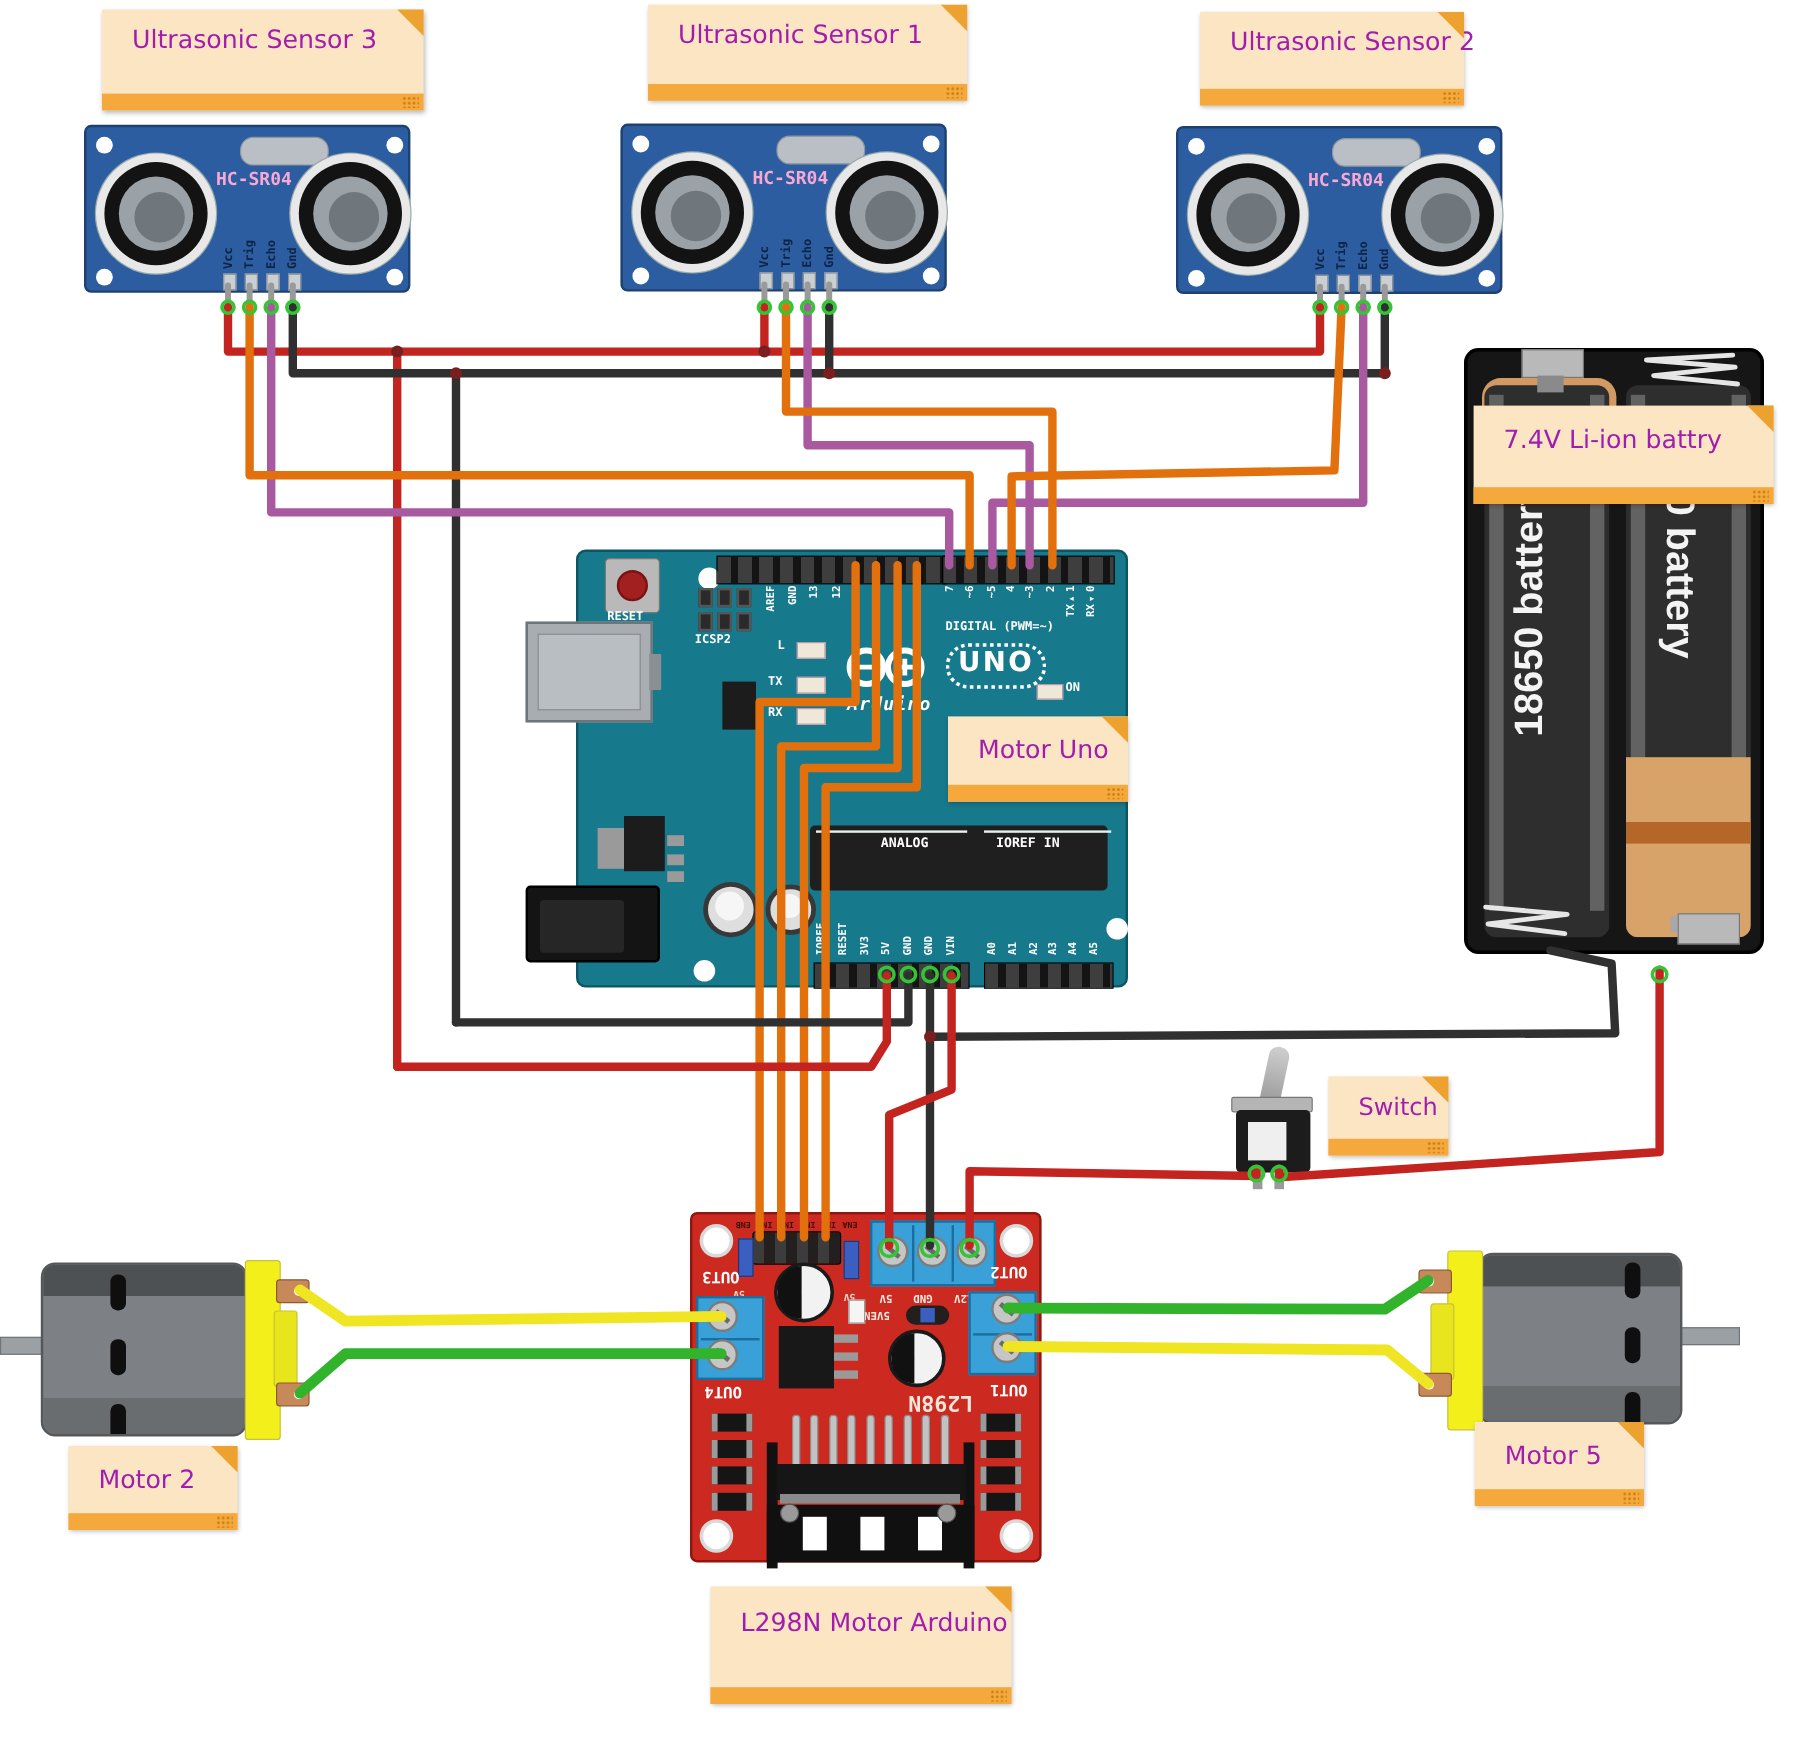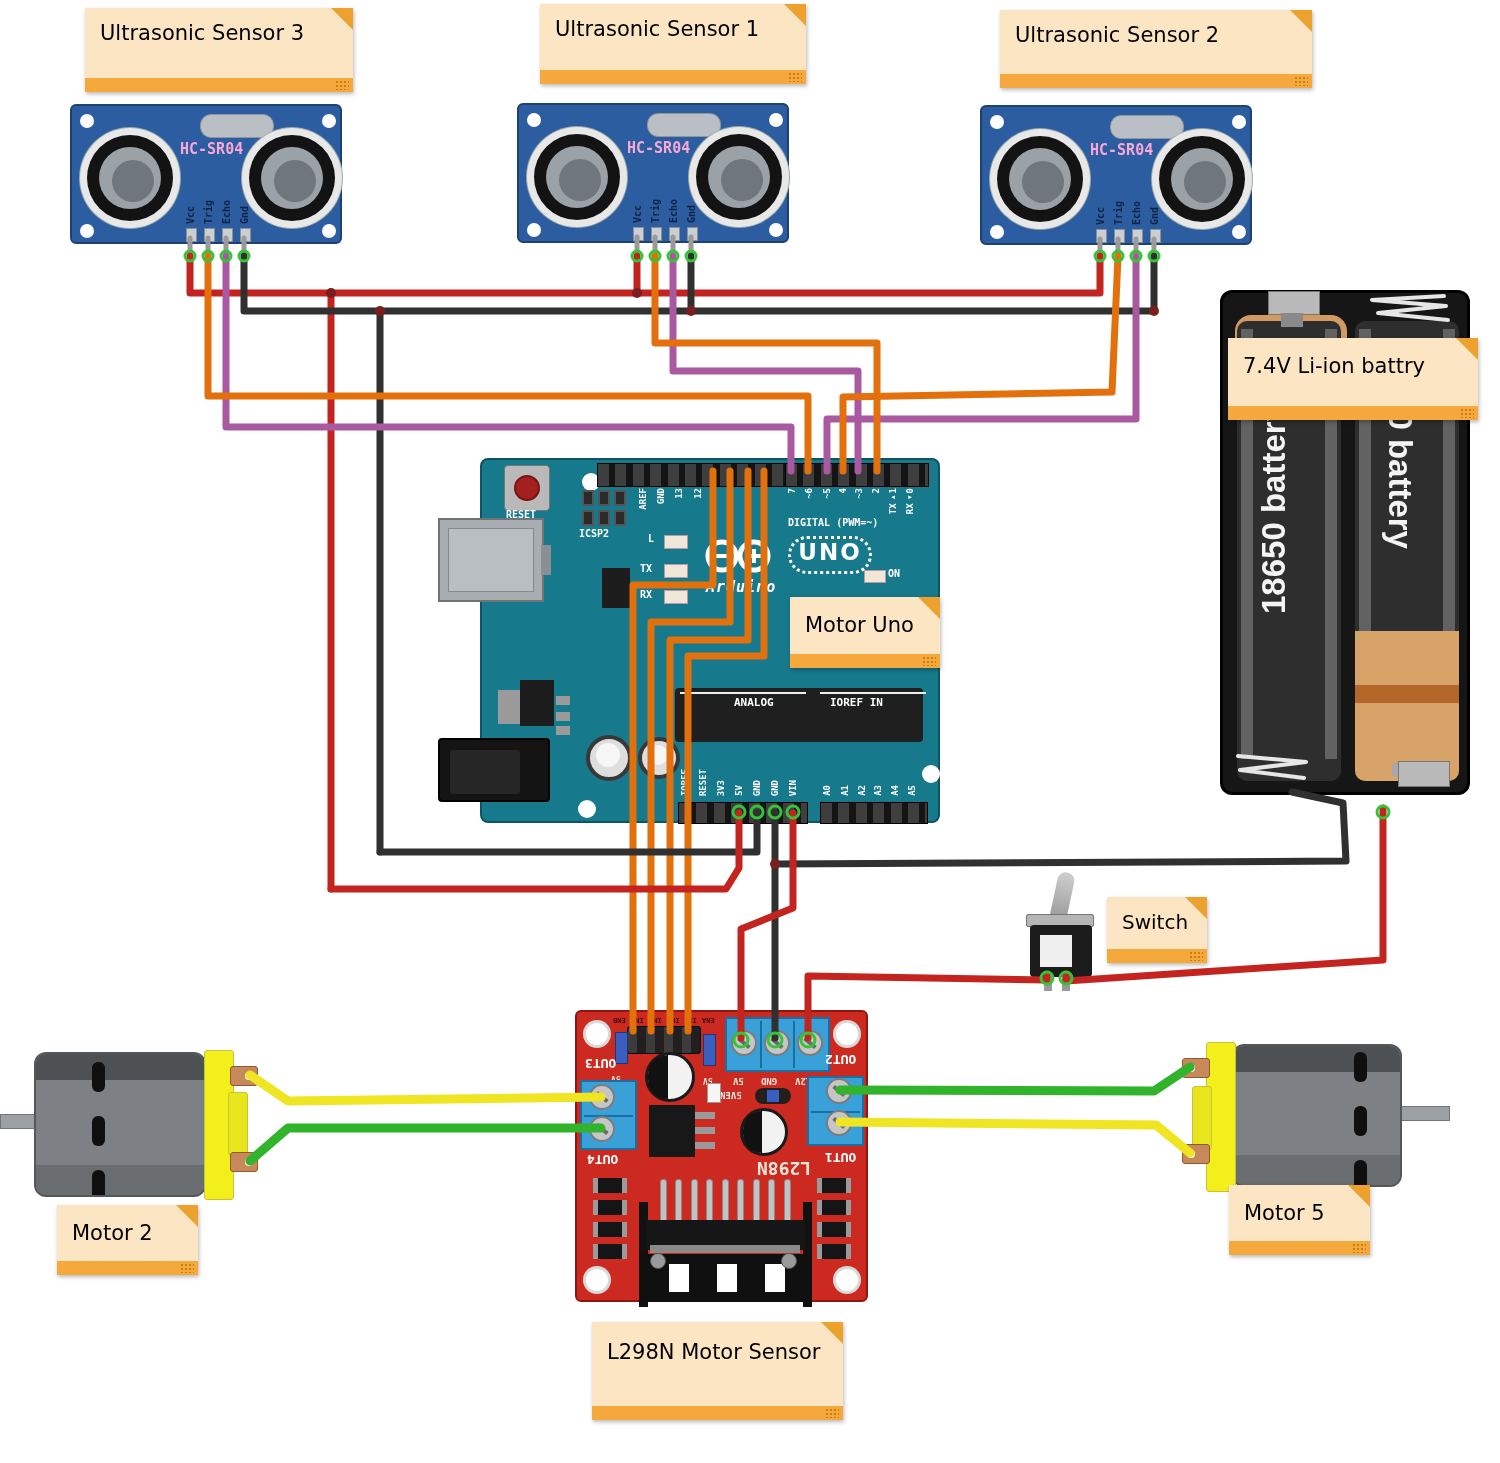--- a/index.html
+++ b/index.html
@@ -3,21 +3,21 @@
 <meta charset="utf-8">
 <style>
   html,body{margin:0;padding:0}
   body{width:1500px;height:1463px;position:relative;background:#fff;
        font-family:"DejaVu Sans","Liberation Sans",sans-serif;overflow:hidden}
   .abs{position:absolute}
   .comp{position:absolute;z-index:10}
   #wires{position:absolute;left:0;top:0;z-index:20;pointer-events:none}
   #wires [data-interactable="true"]{pointer-events:stroke}
   .note{position:absolute;z-index:30;background:#fbe5c3;box-shadow:1px 2px 4px rgba(0,0,0,.28)}
-  .note .txt{position:absolute;left:15px;top:13px;font-size:21px;color:#000000;white-space:nowrap}
+  .note .txt{position:absolute;left:25px;top:13px;font-size:21px;color:#a21caf;white-space:nowrap}
   .note .bar{position:absolute;left:0;right:0;bottom:0;height:14px;background:#f5a83c}
   .note .fold{position:absolute;top:0;right:0;width:0;height:0;
               border-top:22px solid #eda12f;border-left:22px solid transparent}
   .note .grip{position:absolute;right:4px;bottom:2px;width:14px;height:10px;
               background-image:radial-gradient(#c97f12 1px,transparent 1.2px);background-size:4px 4px}
   
   .sensor{width:272px;height:140px;background:#2d5da1;border:2px solid #1d4170;border-radius:6px;box-sizing:border-box}
   .sensor .hole{position:absolute;width:14px;height:14px;border-radius:50%;background:#fff}
   .sensor .xtal{position:absolute;left:128px;top:8px;width:72px;height:22px;background:#b9bfc4;border-radius:11px;border:1px solid #8f979c}
   .sensor .chiplabel{position:absolute;left:108px;top:34px;font:bold 15px "DejaVu Sans Mono",monospace;color:#f9a8d4}
@@ -549,21 +549,21 @@
   <div class="bar" data-interactable="false"></div>
     <div class="fold" data-interactable="false"></div>
     <div class="grip" data-interactable="false"></div>
 </div>
 <div class="note" style="left:540px;top:4px;width:266px;height:80px" data-interactable="true">
   <div class="txt" data-interactable="false">Ultrasonic Sensor 1</div>
   <div class="bar" data-interactable="false"></div>
     <div class="fold" data-interactable="false"></div>
     <div class="grip" data-interactable="false"></div>
 </div>
-<div class="note" style="left:1000px;top:10px;width:312px;height:78px" data-interactable="true">
+<div class="note" style="left:1000px;top:10px;width:220px;height:78px" data-interactable="true">
   <div class="txt" data-interactable="false">Ultrasonic Sensor 2</div>
   <div class="bar" data-interactable="false"></div>
     <div class="fold" data-interactable="false"></div>
     <div class="grip" data-interactable="false"></div>
 </div>
 <div class="note" style="left:1228px;top:338px;width:250px;height:82px" data-interactable="true">
   <div class="txt" style="top:16px" data-interactable="false">7.4V Li-ion battry</div>
   <div class="bar" data-interactable="false"></div>
     <div class="fold" data-interactable="false"></div>
     <div class="grip" data-interactable="false"></div>
@@ -586,17 +586,17 @@
     <div class="fold" data-interactable="false"></div>
     <div class="grip" data-interactable="false"></div>
 </div>
 <div class="note" style="left:1229px;top:1185px;width:141px;height:70px" data-interactable="true">
   <div class="txt" style="top:16px" data-interactable="false">Motor 5</div>
   <div class="bar" data-interactable="false"></div>
     <div class="fold" data-interactable="false"></div>
     <div class="grip" data-interactable="false"></div>
 </div>
 <div class="note" style="left:592px;top:1322px;width:251px;height:98px" data-interactable="true">
-  <div class="txt" style="top:18px" data-interactable="false">L298N Motor Sensor</div>
+  <div class="txt" style="top:18px" data-interactable="false">L298N Motor Arduino</div>
   <div class="bar" data-interactable="false"></div>
     <div class="fold" data-interactable="false"></div>
     <div class="grip" data-interactable="false"></div>
 </div>
 
 </body></html>

